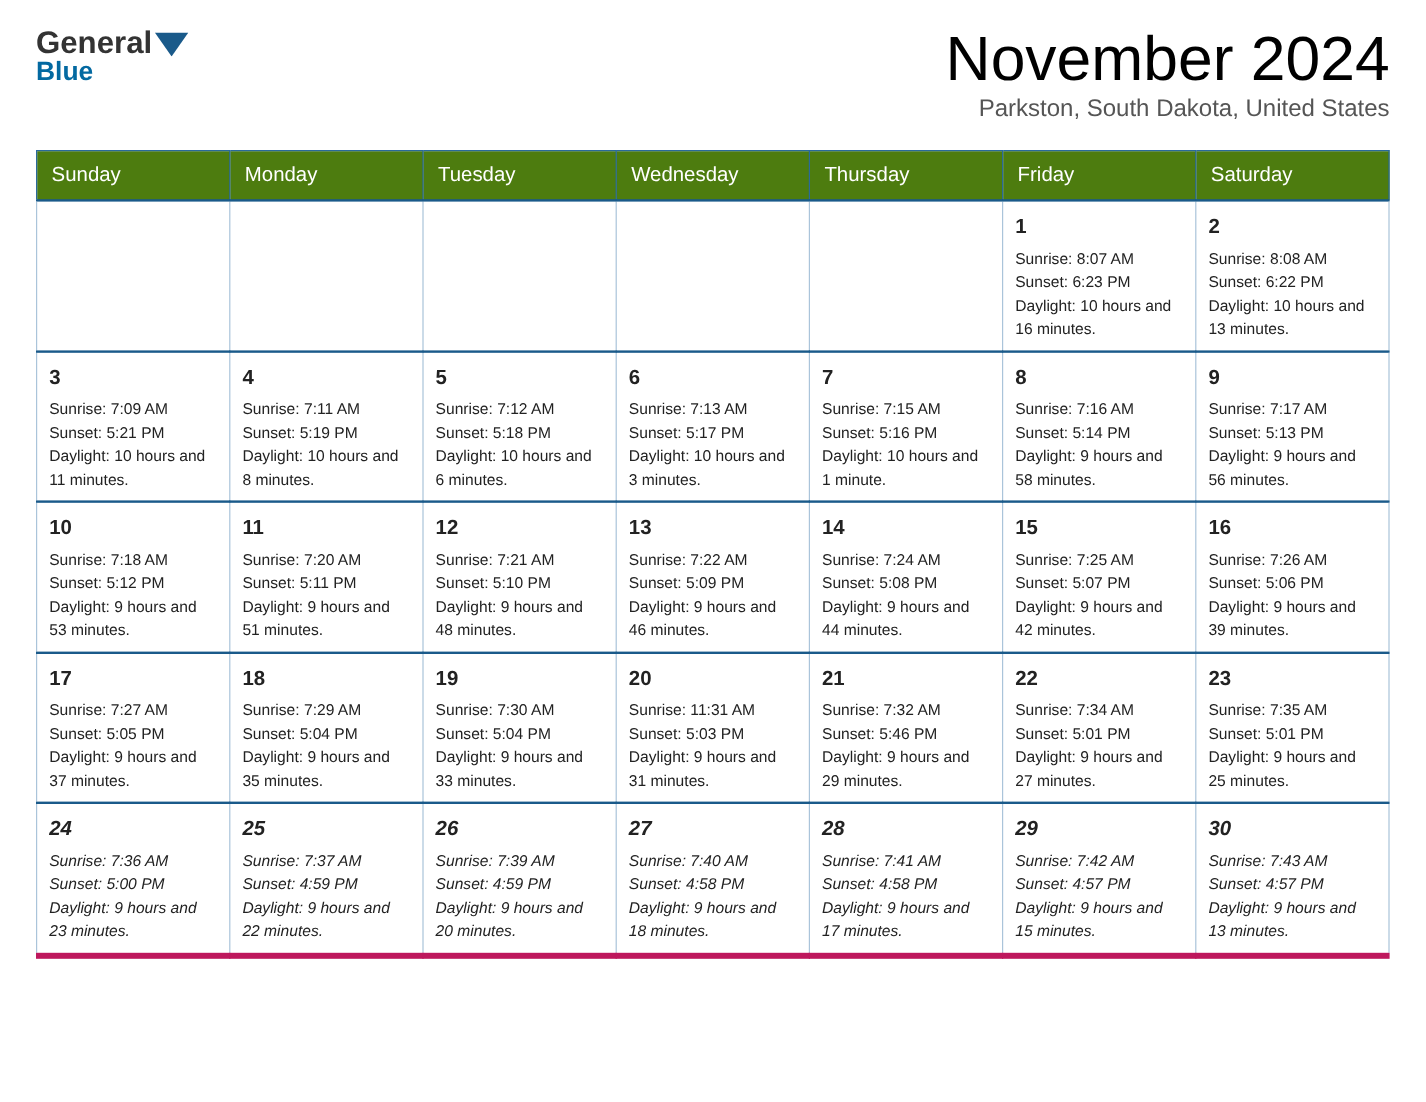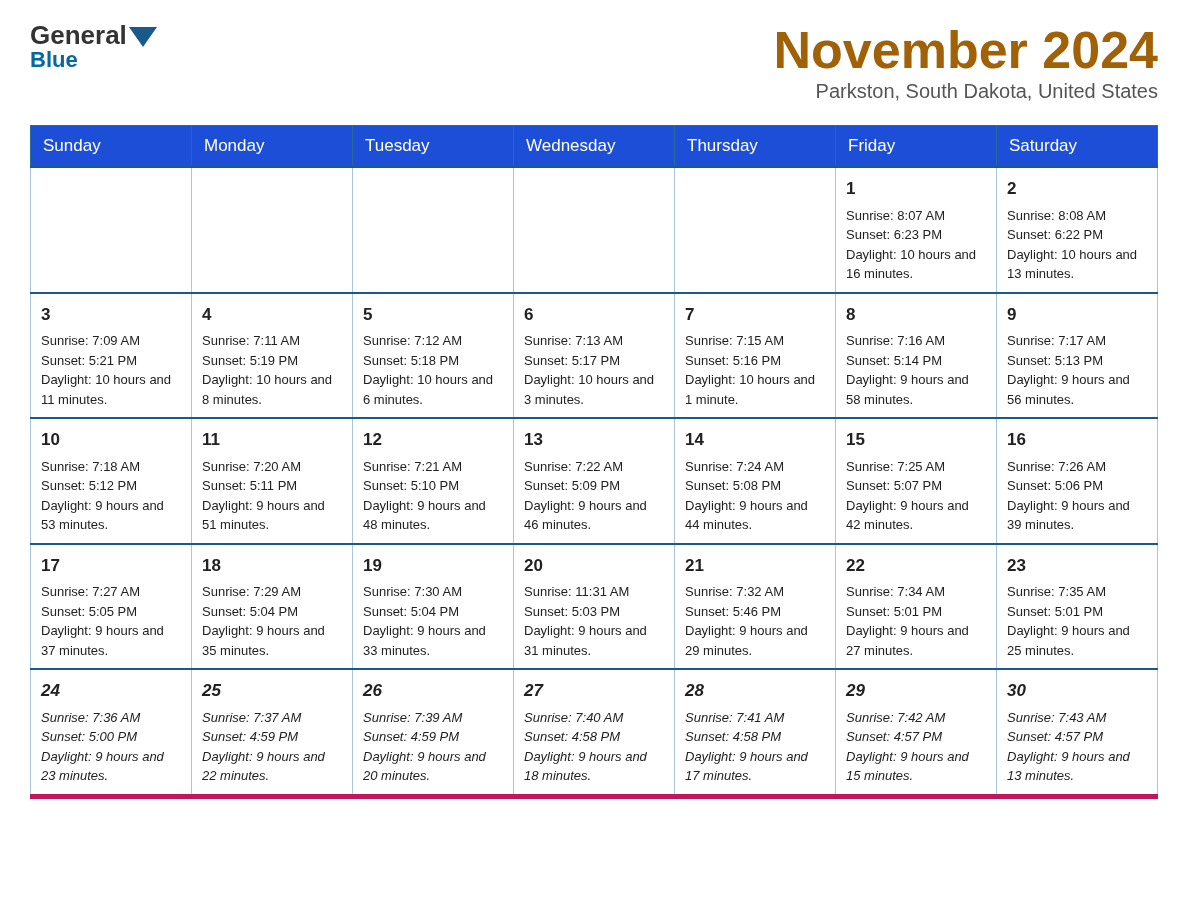--- a/index.html
+++ b/index.html
@@ -32,34 +32,34 @@
       font-size: 22px;
       font-weight: bold;
       color: #0369a1;
       margin-top: -4px;
     }
     .title-section {
       text-align: right;
     }
     .month-year {
       font-size: 52px;
-      font-weight: bold;
-      color: #a16207;
+      font-weight: normal;
+      color: #000000;
     }
     .location {
       font-size: 20px;
       color: #555;
     }
     .calendar {
       width: 100%;
       border-collapse: collapse;
       margin-top: 10px;
     }
     .calendar th {
-      background-color: #1d4ed8;
+      background-color: #4d7c0f;
       color: #fff;
       padding: 10px 12px;
       font-size: 17px;
       font-weight: normal;
       text-align: left;
       border: 1px solid #2a6a9a;
     }
     .calendar td {
       vertical-align: top;
       padding: 8px 10px;

